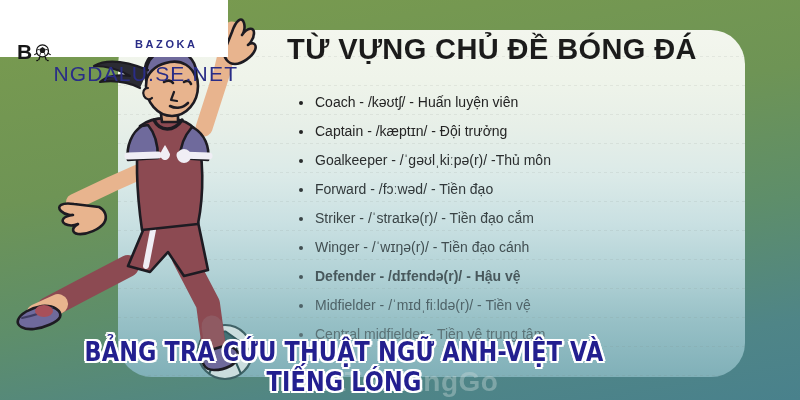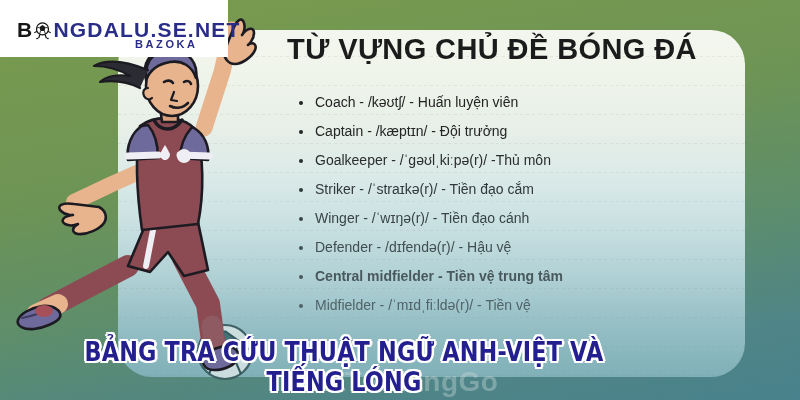--- a/index.html
+++ b/index.html
@@ -76,23 +76,24 @@
     letter-spacing: 1.2px;
     color: #161616;
   }
   .logo-ball {
     width: 19px; height: 19px;
     margin: 0 1px 0 0;
     position: relative;
     display: inline-block;
   }
   .logo-rest {
-    font-size: 21px; font-weight: 700;
+    font-size: 21px; font-weight: 400;
     letter-spacing: 1.2px;
     color: #2a2d87;
+    margin-top: 44px;
   }
   .logo-sub {
     position: absolute;
     left: 119px; top: 38px;
     font-size: 11px;
     font-weight: 700;
     letter-spacing: 2.6px;
     color: #2a2d87;
     margin-left: 16px;
   }
@@ -281,25 +282,26 @@
     </div>
     <div class="logo-sub">BAZOKA</div>
   </div>
 
   <div class="title">TỪ VỰNG CHỦ ĐỀ BÓNG ĐÁ</div>
 
   <ul class="vocab">
     <li>Coach - /kəʊtʃ/ - Huấn luyện viên</li>
     <li>Captain - /kæptɪn/ - Đội trưởng</li>
     <li>Goalkeeper - /ˈɡəʊlˌkiːpə(r)/ -Thủ môn</li>
+    <li>Forward - /fɔːwəd/ - Tiền đạo</li>
     <li>Striker - /ˈstraɪkə(r)/ - Tiền đạo cắm</li>
     <li>Winger - /ˈwɪŋə(r)/ - Tiền đạo cánh</li>
     <li>Defender - /dɪfendə(r)/ - Hậu vệ</li>
+    <li>Midfielder - /ˈmɪdˌfiːldə(r)/ - Tiền vệ</li>
     <li>Central midfielder - Tiền vệ trung tâm</li>
-    <li>Midfielder - /ˈmɪdˌfiːldə(r)/ - Tiền vệ</li>
   </ul>
 
   <div class="watermark">IELTS LangGo</div>
 
   <div class="banner">
     <span class="banner-text">BẢNG TRA CỨU THUẬT NGỮ ANH-VIỆT VÀ TIẾNG LÓNG</span>
   </div>
 
 </div>
 

